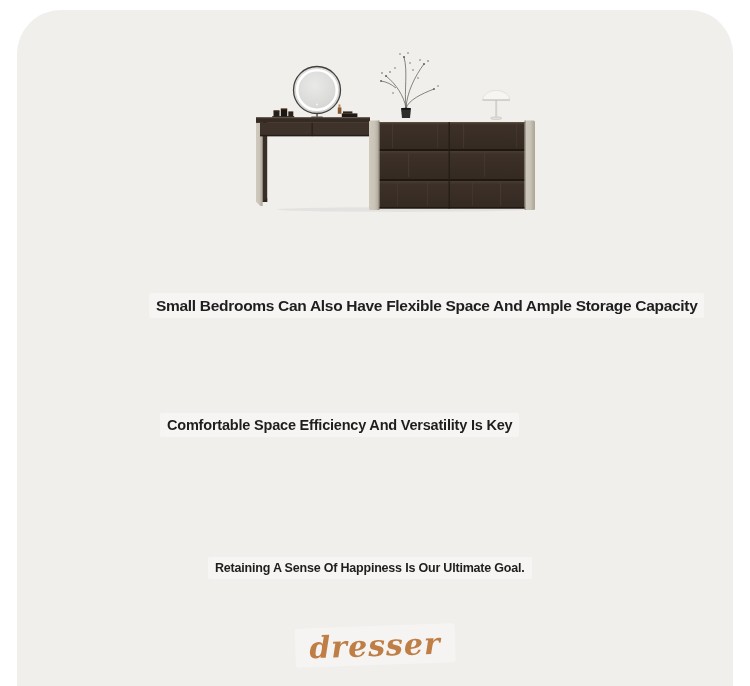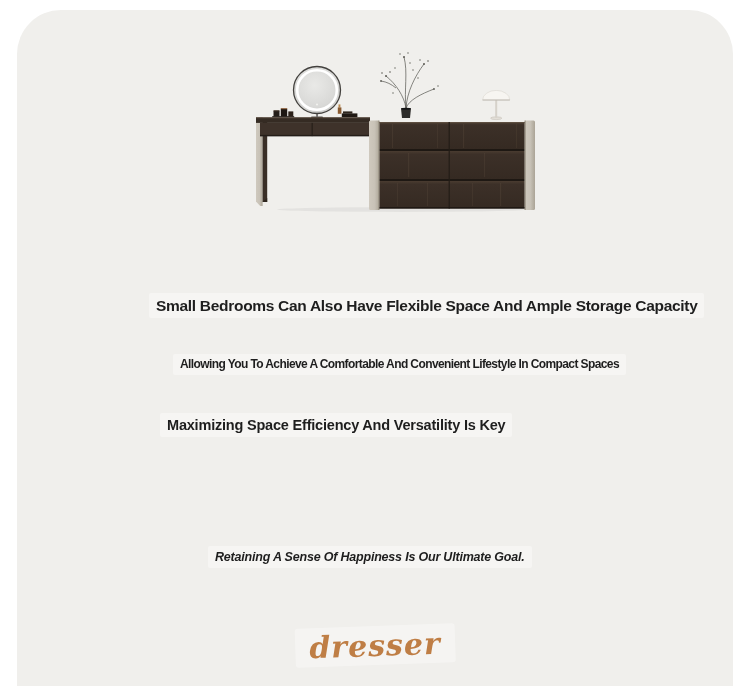--- a/index.html
+++ b/index.html
@@ -7,21 +7,21 @@
   .stage{position:relative;width:750px;height:686px;background:#ffffff;}
   .card{position:absolute;left:17px;top:10px;width:716px;height:676px;
     background:#f0efec;border-radius:44px 44px 0 0;}
   .scene{position:absolute;left:220px;top:38px;width:310px;height:170px;}
   .copyline{position:absolute;color:#1e1e1e;font-weight:700;white-space:nowrap;
     background:rgba(255,255,255,0.38);border-radius:2px;padding:3px 7px;}
   .l1{left:132px;top:283px;font-size:15.5px;line-height:19px;letter-spacing:-0.3px;}
   .l2{left:156px;top:344px;font-size:12px;line-height:15px;letter-spacing:-0.6px;}
   .l3{left:143px;top:403px;font-size:14.5px;line-height:18px;letter-spacing:-0.2px;}
   .l4{left:144px;top:464px;font-size:14.5px;line-height:18px;letter-spacing:-0.2px;}
-  .l5{left:191px;top:536px;font-size:12.5px;line-height:16px;letter-spacing:-0.2px;font-style:italic;}
+  .l5{left:191px;top:547px;font-size:12.5px;line-height:16px;letter-spacing:-0.2px;}
   .script{position:absolute;left:50%;top:616px;transform:translateX(-50%) rotate(-2deg);
     font-family:"DejaVu Serif", serif;font-style:italic;font-weight:700;
     font-size:30px;color:#bf7e45;letter-spacing:1px;
     background:rgba(255,255,255,0.35);padding:2px 14px;border-radius:3px;}
 </style>
 </head>
 <body>
 
 <div class="stage">
   <div class="card">
@@ -142,19 +142,18 @@
             <rect x="263" y="135" width="1.1" height="23"></rect>
           <rect x="279" y="76" width="0.8" height="24"></rect>
             <rect x="160" y="135" width="0.8" height="23"></rect>
           <rect x="235" y="135" width="0.8" height="23"></rect>
             <rect x="200" y="76" width="0.8" height="24"></rect>
         </g>
       </g>
     </svg>
 
     <div class="copyline l1">Small Bedrooms Can Also Have Flexible Space And Ample Storage Capacity</div>
-    <div class="copyline l2">Allowing You To Achieve A Comfortable And Convenient Lifestyle In Compact Spaces</div>
-    <div class="copyline l3">Maximizing Space Efficiency And Versatility Is Key</div>
+    <div class="copyline l3">Comfortable Space Efficiency And Versatility Is Key</div>
     <div class="copyline l5">Retaining A Sense Of Happiness Is Our Ultimate Goal.</div>
 
     <div class="script">dresser</div>
   </div>
 </div>
 
 </body></html>

